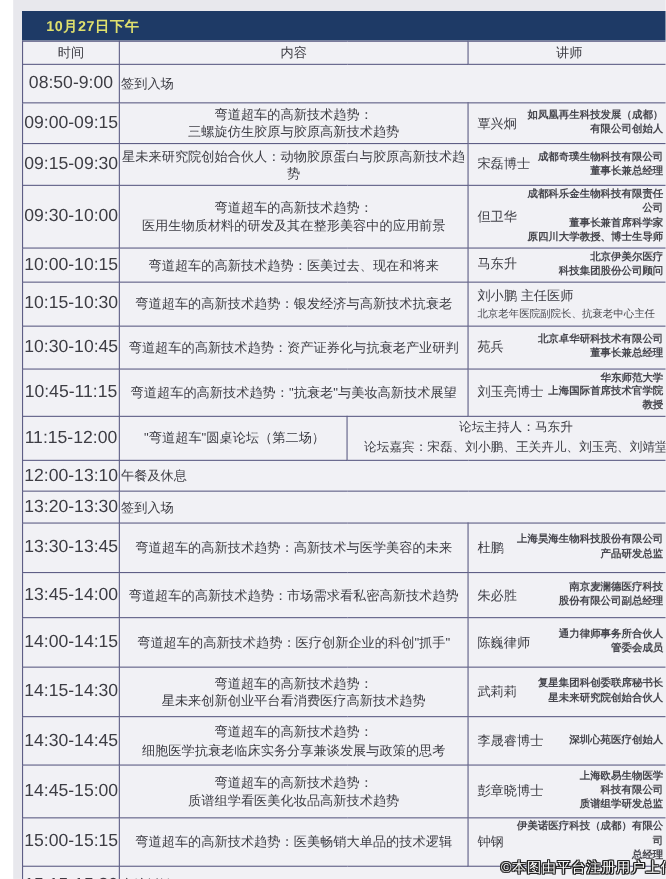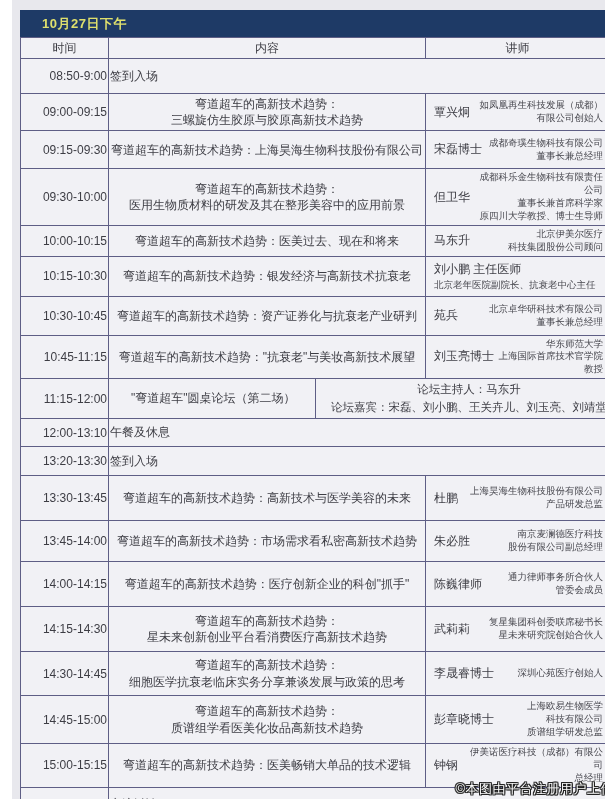--- a/index.html
+++ b/index.html
@@ -57,22 +57,22 @@
 
   table.agenda th {
     height: 21px;
     font-size: 12px;
     font-weight: normal;
     text-align: center;
     color: #3e3e45;
   }
 
   td.cell-time {
-    text-align: right;
-    font-size: 12px;
+    text-align: center;
+    font-size: 16px;
     white-space: nowrap;
   }
 
   td.cell-content {
     text-align: center;
     font-size: 12px;
     line-height: 1.35;
     padding: 2px 2px;
   }
 
@@ -91,20 +91,21 @@
     font-size: 12px;
     white-space: nowrap;
     color: #3d3d44;
   }
   .spk-details {
     flex: 1;
     text-align: right;
     font-size: 9.5px;
     line-height: 1.35;
     color: #47474e;
+    font-weight: bold;
   }
   .spk-stacked .spk-name-line {
     font-size: 12px;
     text-align: left;
     margin-bottom: 1px;
   }
   .spk-stacked .spk-detail-line {
     font-size: 9.5px;
     text-align: left;
     color: #47474e;
@@ -176,21 +177,21 @@
                 <div class="spk-details">
                   <div class="spk-detail-line">如凤凰再生科技发展（成都）</div>
                   <div class="spk-detail-line">有限公司创始人</div>
                 </div>
               </div>
             </td>
           </tr>
           <tr style="height: 38px;">
             <td class="cell-time">09:15-09:30</td>
             <td class="cell-content" colspan="2">
-              <div class="topic-line">弯道超车的高新技术趋势：上海昊海生物科技股份有限公司</div>
+              <div class="topic-line">星未来研究院创始合伙人：动物胶原蛋白与胶原高新技术趋势</div>
             </td>
             <td class="cell-speaker">
               <div class="spk-side">
                 <span class="spk-name">宋磊博士</span>
                 <div class="spk-details">
                   <div class="spk-detail-line">成都奇璞生物科技有限公司</div>
                   <div class="spk-detail-line">董事长兼总经理</div>
                 </div>
               </div>
             </td>

